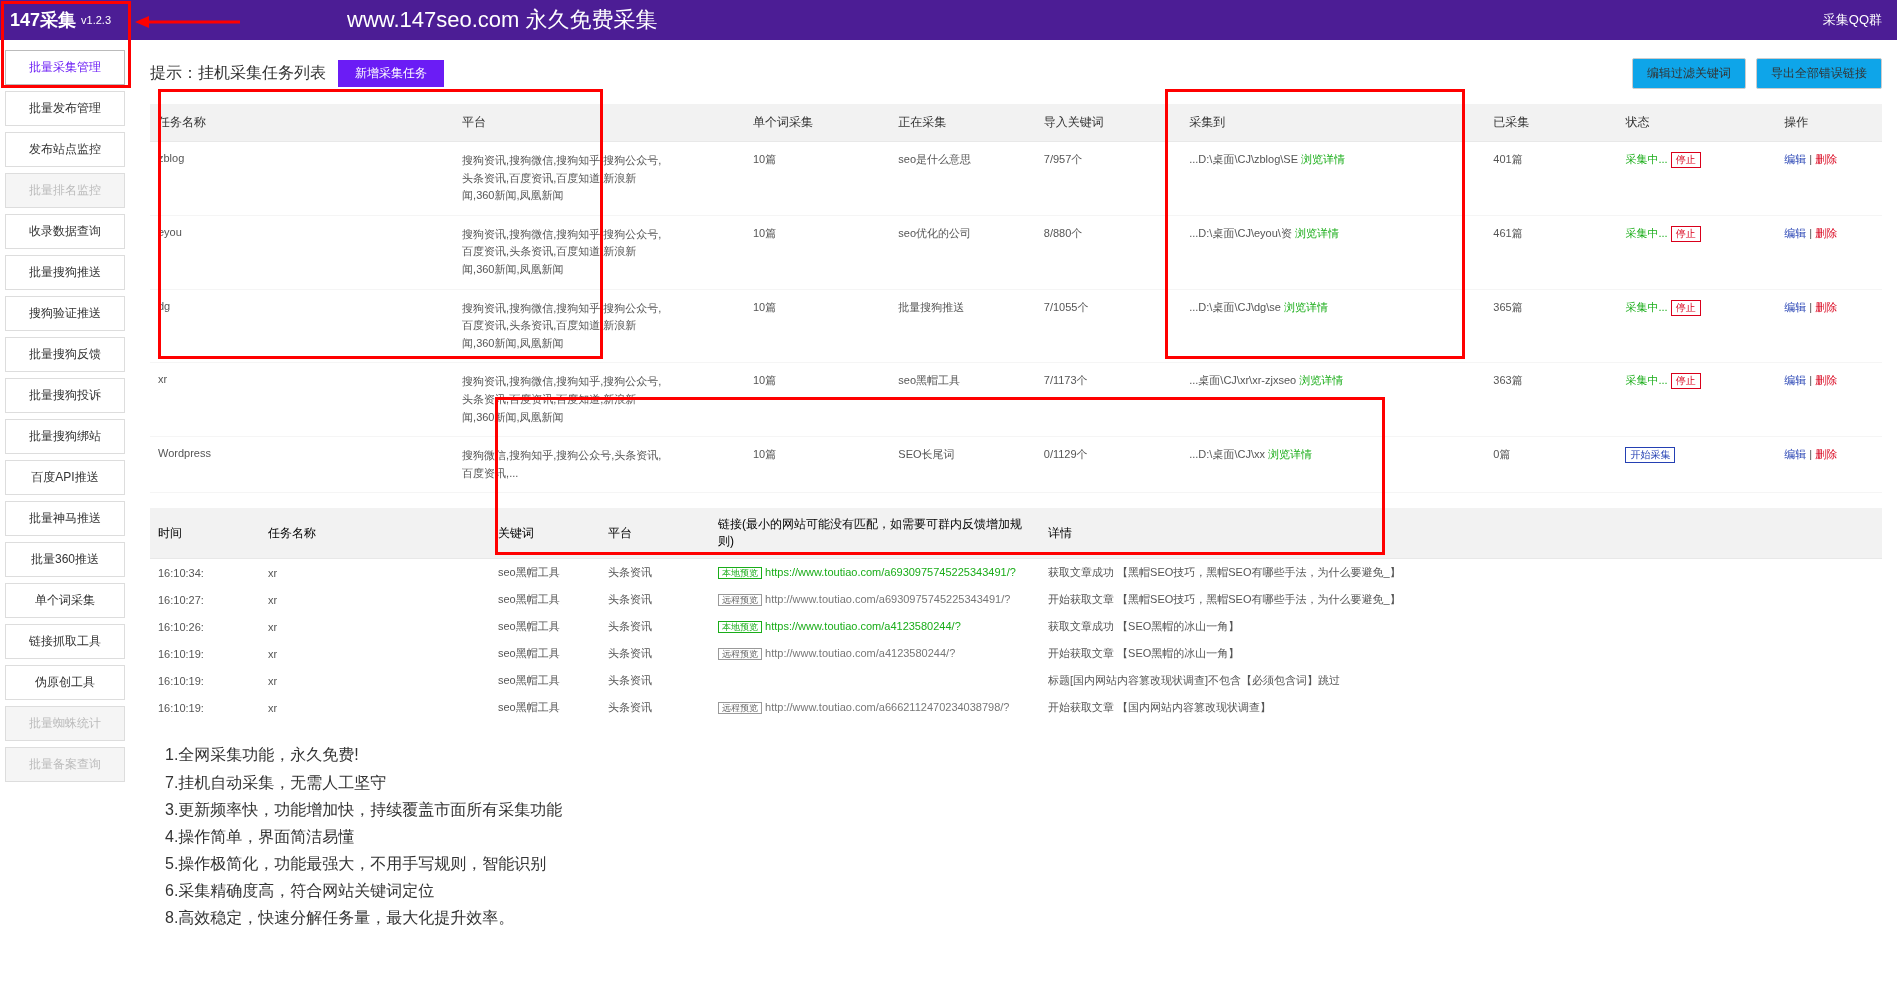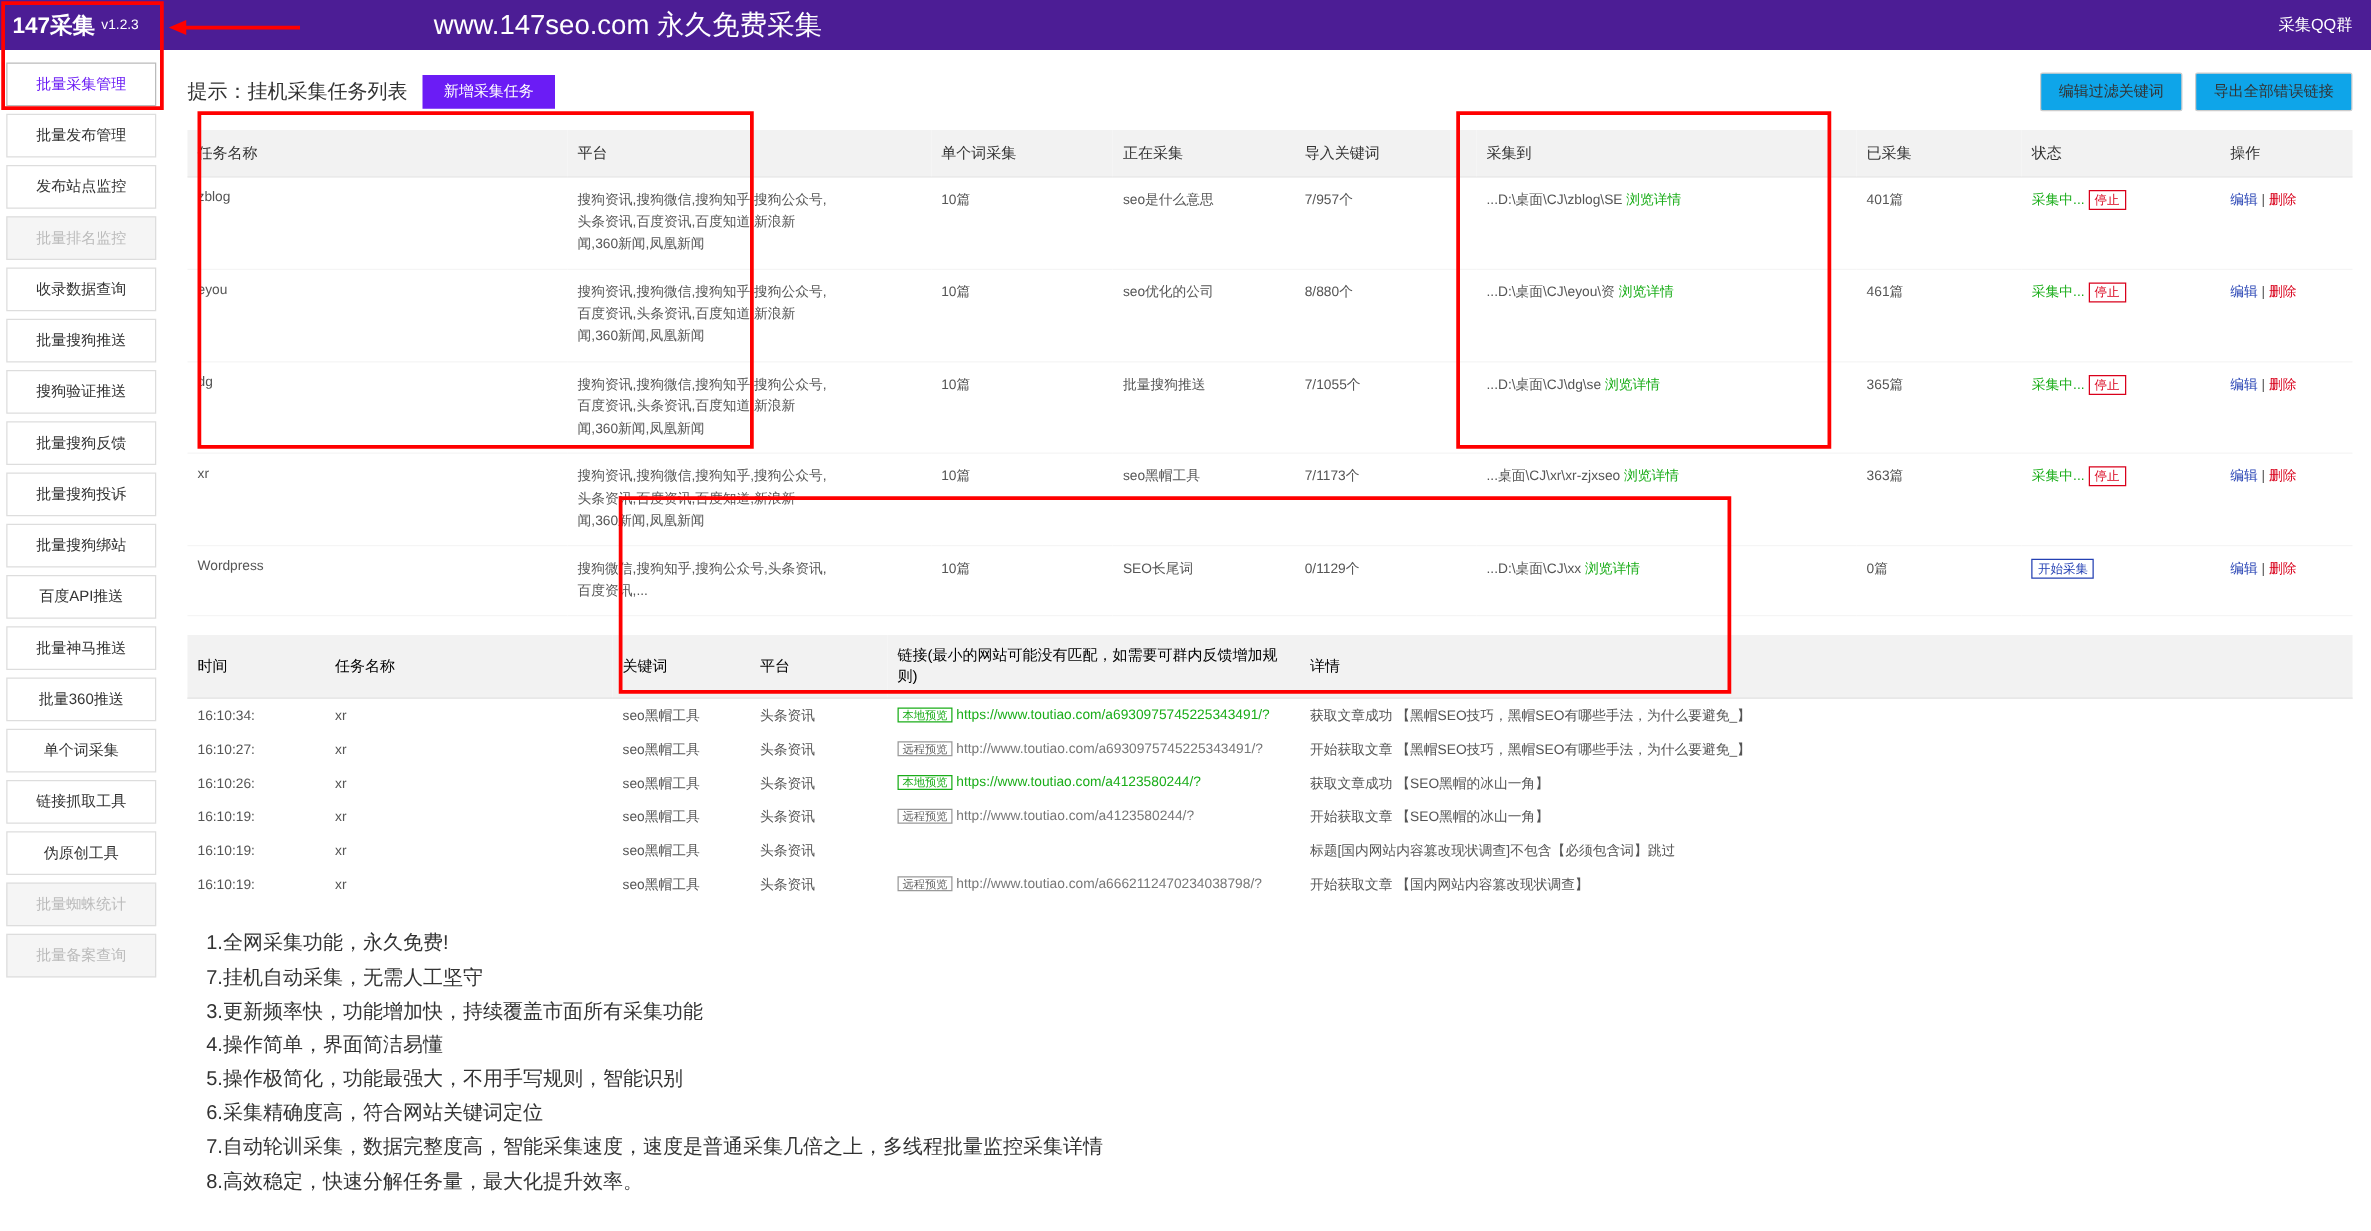--- a/index.html
+++ b/index.html
@@ -348,21 +348,20 @@
         </tbody>
     </table>
 
     <div class="features" id="features">
         <div>1.全网采集功能，永久免费!</div>
         <div>7.挂机自动采集，无需人工坚守</div>
         <div>3.更新频率快，功能增加快，持续覆盖市面所有采集功能</div>
         <div>4.操作简单，界面简洁易懂</div>
         <div>5.操作极简化，功能最强大，不用手写规则，智能识别</div>
         <div>6.采集精确度高，符合网站关键词定位</div>
-        <div>7.自动轮训采集，数据完整度高，智能采集速度，速度是普通采集几倍之上，多线程批量监控采集详情</div>
         <div>8.高效稳定，快速分解任务量，最大化提升效率。</div>
       </div>
   </div>
 </div>
 
 <div class="annotation-box" style="left:1px; top:1px; width:130px; height:87px;"></div>
 <svg class="annotation-arrow" style="left:135px; top:12px;" width="110" height="20">
   <line x1="105" y1="10" x2="5" y2="10" stroke="#ff0000" stroke-width="3"></line>
   <polygon points="0,10 14,4 14,16" fill="#ff0000"></polygon>
 </svg>

